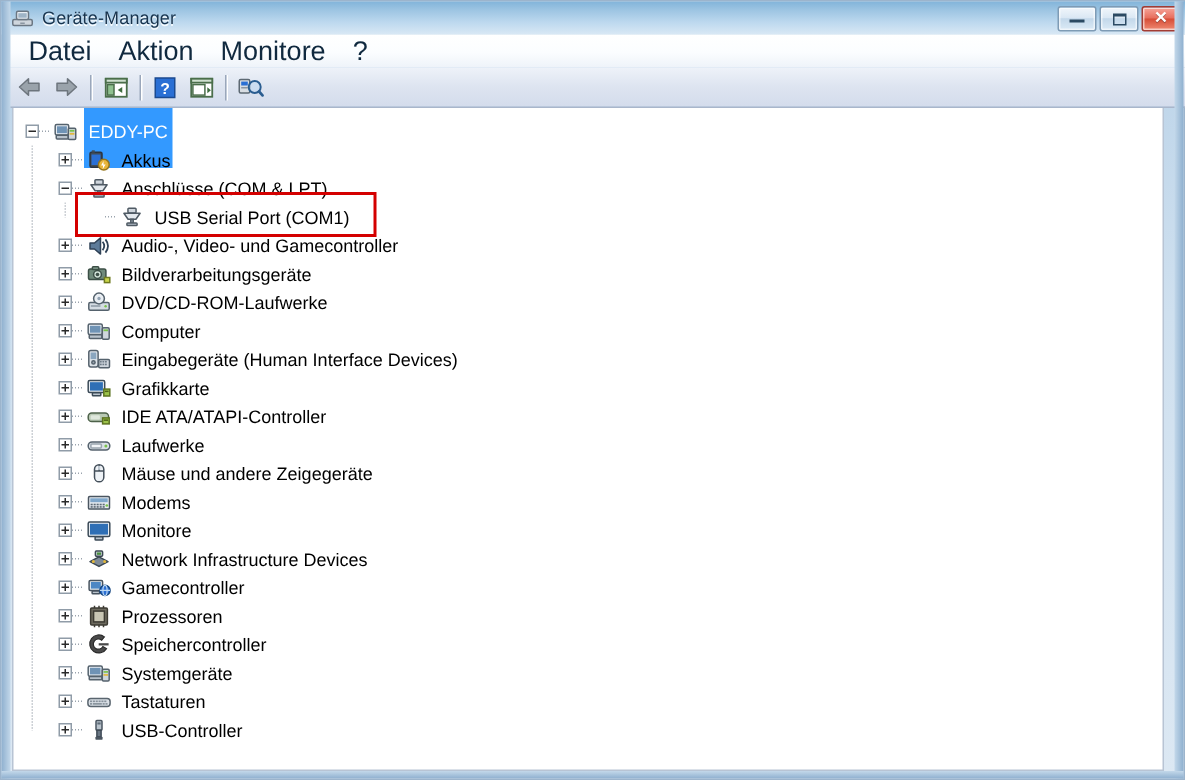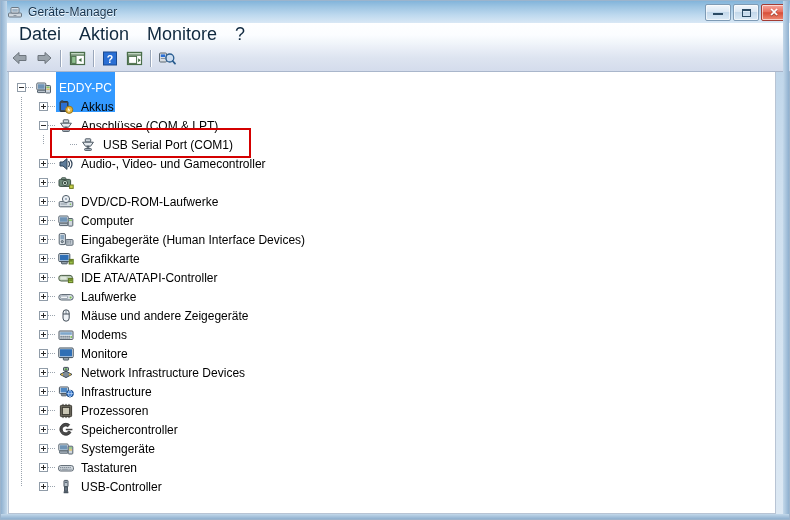--- a/index.html
+++ b/index.html
@@ -267,20 +267,21 @@
           <div style="width: 22px; flex: 0 0 auto;"></div>
           <div class="exp plus"></div>
           <div class="dots"></div>
           <div class="ico"><svg viewBox="0 0 16 16" width="16" height="16">
               <rect x="1" y="4.4" width="11.6" height="7" rx="1.2" fill="#6f8a7a" stroke="#3c4f46"></rect>
                 <rect x="3.6" y="2.8" width="4.2" height="1.8" rx=".5" fill="#8fa89a" stroke="#3c4f46"></rect>
                 <circle cx="7" cy="8" r="2.6" fill="#cfe1d6" stroke="#3c4f46"></circle>
                 <circle cx="7" cy="8" r="1.2" fill="#3c4f46"></circle>
                 <rect x="11.6" y="10" width="3.6" height="3.4" fill="#c8d44a" stroke="#6f7a20"></rect>
             </svg></div>
+          <span class="lbl">Bildverarbeitungsgeräte</span>
         </div>
         <div class="row">
           <div style="width: 22px; flex: 0 0 auto;"></div>
           <div class="exp plus"></div>
           <div class="dots"></div>
           <div class="ico"><svg viewBox="0 0 16 16" width="16" height="16">
               <rect x="1.2" y="7.6" width="13.6" height="5.2" rx="1" fill="#d5dce3" stroke="#55626d"></rect>
                 <rect x="2.6" y="9.4" width="6.4" height="1.2" fill="#9aa5af"></rect>
                 <circle cx="12.4" cy="10.2" r=".8" fill="#79c24a"></circle>
                 <circle cx="8" cy="5" r="3.6" fill="#e9eef3" stroke="#55626d"></circle>
@@ -421,21 +422,21 @@
           <div class="exp plus"></div>
           <div class="dots"></div>
           <div class="ico"><svg viewBox="0 0 16 16" width="16" height="16">
               <rect x="1.4" y="3" width="9" height="6.6" rx=".8" fill="#e6ecf2" stroke="#47535f"></rect>
                 <rect x="2.6" y="4" width="6.6" height="4.4" fill="#4d87c4"></rect>
                 <rect x="3.4" y="10" width="5" height="1.8" rx=".5" fill="#b9c3cc" stroke="#47535f"></rect>
                 <circle cx="12" cy="9.6" r="3.4" fill="#2a6fd4" stroke="#14457f"></circle>
                 <ellipse cx="12" cy="9.6" rx="1.4" ry="3.4" fill="none" stroke="#bcd8f2" stroke-width=".8"></ellipse>
                 <line x1="8.6" y1="9.6" x2="15.4" y2="9.6" stroke="#bcd8f2" stroke-width=".8"></line>
             </svg></div>
-          <span class="lbl">Infrastructure</span>
+          <span class="lbl">Gamecontroller</span>
         </div>
         <div class="row">
           <div style="width: 22px; flex: 0 0 auto;"></div>
           <div class="exp plus"></div>
           <div class="dots"></div>
           <div class="ico"><svg viewBox="0 0 16 16" width="16" height="16">
               <rect x="2.4" y="2.4" width="11.2" height="11.2" rx=".8" fill="#6d6a5e" stroke="#3d3b33"></rect>
                 <rect x="4.4" y="4.4" width="7.2" height="7.2" fill="#c9c6b4" stroke="#3d3b33"></rect>
                 <g stroke="#3d3b33" stroke-width="1">
                   <line x1="5" y1="2.4" x2="5" y2="0.9"></line>

